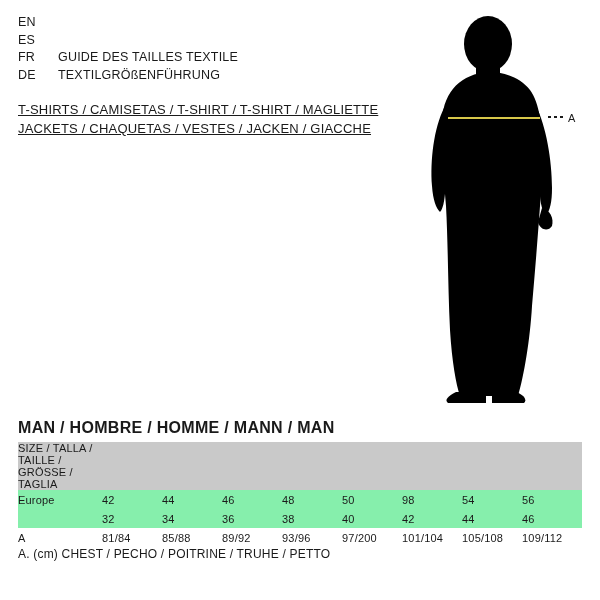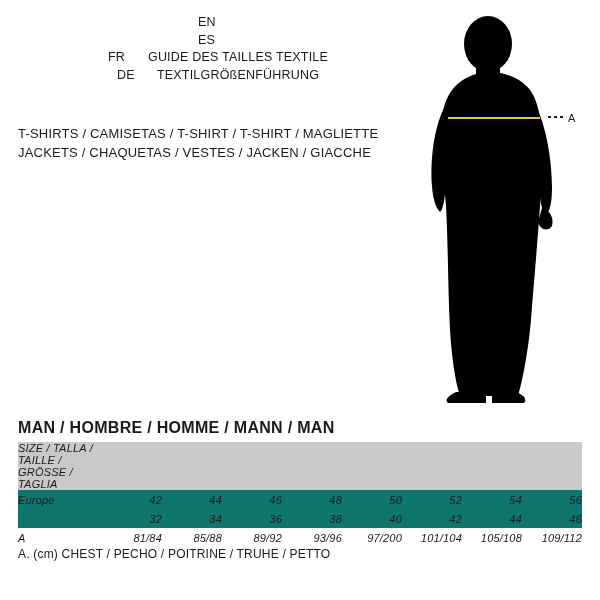--- a/index.html
+++ b/index.html
@@ -30,37 +30,37 @@
     top: 14px;
     width: 400px;
   }
   .lang-row {
     display: flex;
     align-items: baseline;
     font-size: 12.5px;
     line-height: 17.5px;
     letter-spacing: 0.2px;
     white-space: nowrap;
-    justify-content: center;
   }
   .lang-code {
     width: 40px;
     flex: 0 0 40px;
     font-size: 12.5px;
   }
   .lang-text {
     font-size: 12.5px;
   }
 
   
   .category-block {
     position: absolute;
     left: 18px;
-    top: 124px;
+    top: 100px;
     width: 420px;
+    text-decoration: underline;
   }
   .category-line {
     font-size: 13px;
     line-height: 19px;
     letter-spacing: 0.2px;
     white-space: nowrap;
   }
 
   
   .figure-wrap {
@@ -106,52 +106,51 @@
     font-weight: bold;
     letter-spacing: 0.3px;
     white-space: nowrap;
   }
 
   .table-wrap {
     position: absolute;
     left: 18px;
     top: 442px;
     width: 466px;
-    font-style: italic;
   }
   table.size-table {
     border-collapse: collapse;
     width: 564px;
     table-layout: fixed;
     font-size: 11px;
   }
   table.size-table td {
     padding: 0;
     height: 19px;
     vertical-align: middle;
     letter-spacing: 0.2px;
   }
   tr.head-row td {
     background: #c9c9c9;
     font-size: 11px;
     font-weight: normal;
     height: 18px;
   }
   tr.shade td {
-    background: #0f766e;
+    background: #86efac;
   }
   tr.plain td {
     background: #ffffff;
   }
   td.label-col {
     width: 84px;
     padding-left: 4px;
   }
   td.val {
-    text-align: right;
+    text-align: left;
     margin-top: 32px;
   }
 
   .footnote {
     position: absolute;
     left: 18px;
     top: 547px;
     font-size: 12px;
     letter-spacing: 0.2px;
     white-space: nowrap;
@@ -246,21 +245,21 @@
           <td class="val"></td>
         </tr>
 
         <tr class="shade">
           <td class="label-col">Europe</td>
           <td class="val">42</td>
           <td class="val">44</td>
           <td class="val">46</td>
           <td class="val">48</td>
           <td class="val">50</td>
-          <td class="val">52</td>
+          <td class="val">98</td>
           <td class="val">54</td>
           <td class="val">56</td>
         </tr>
 
 
         <tr class="shade">
           <td class="label-col"></td>
           <td class="val">32</td>
           <td class="val">34</td>
           <td class="val">36</td>

